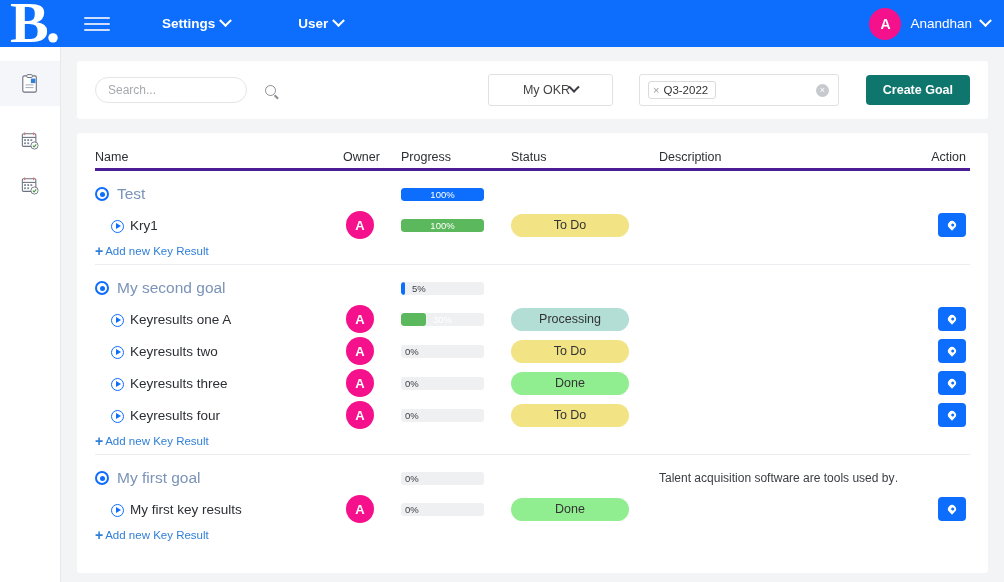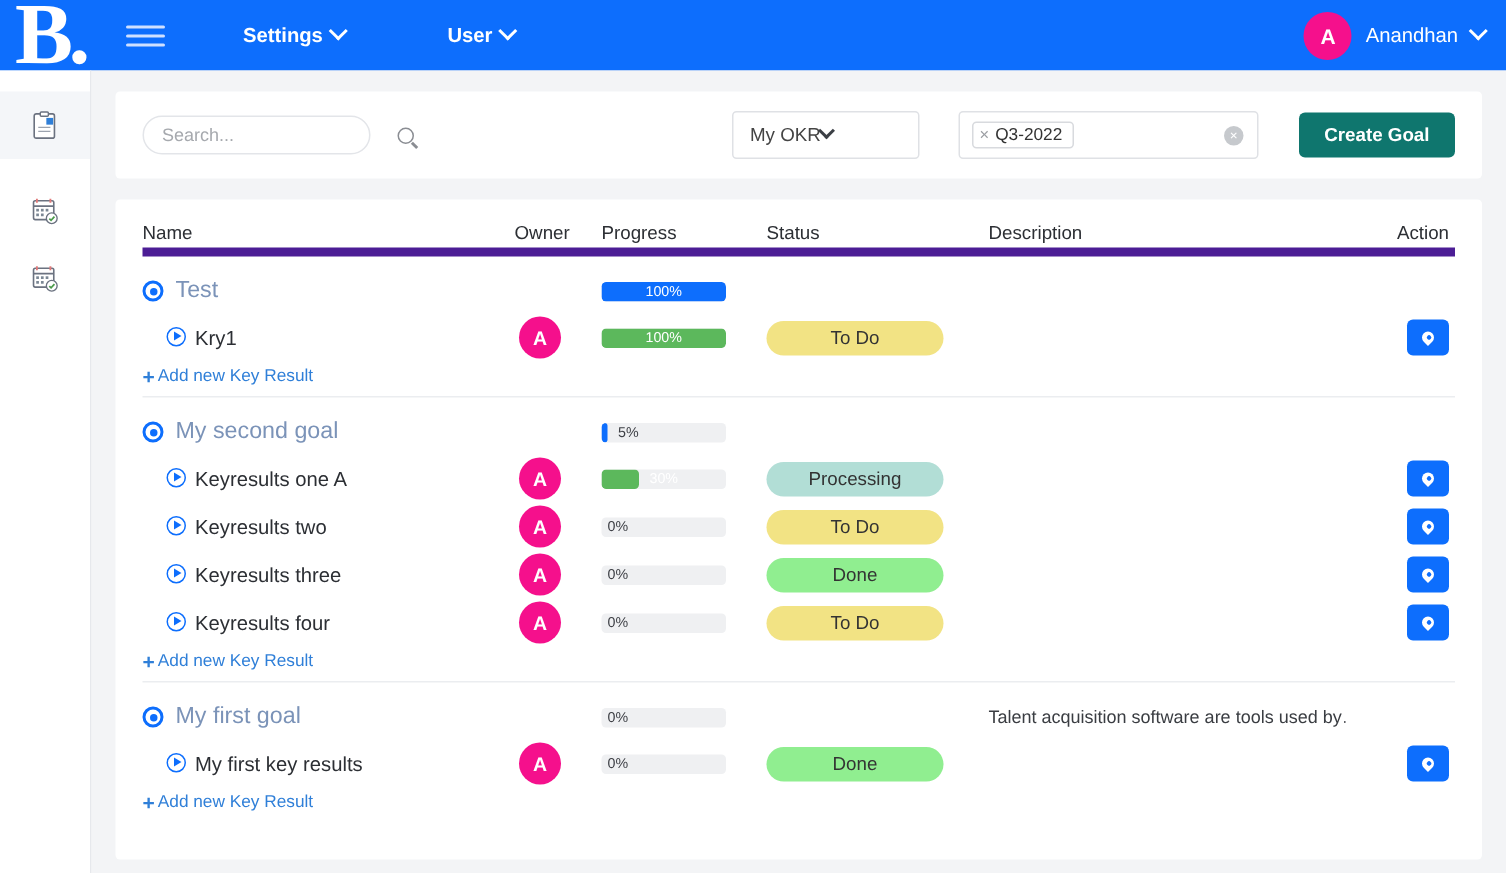--- a/index.html
+++ b/index.html
@@ -173,21 +173,21 @@
     transform: rotate(45deg);
   }
   .okr-select {
     position: absolute;
     left: 411px;
     width: 125px; height: 32px;
     border: 1px solid #dfe1e5;
     border-radius: 3px;
     display: flex;
     align-items: center;
-    justify-content: flex-start;
+    justify-content: center;
     padding: 4px 11px;
     font-size: 12.5px;
     color: #444;
     background: #fff;
     cursor: pointer;
   }
   .chev-dark {
     width: 8px; height: 8px;
     border-right: 2px solid #3b3f45;
     border-bottom: 2px solid #3b3f45;
@@ -251,21 +251,21 @@
     padding: 0 18px;
     overflow: hidden;
   }
   .row-grid {
     display: grid;
     grid-template-columns: 248px 58px 110px 148px 238px 1fr;
     align-items: center;
   }
   .thead {
     height: 38px;
-    border-bottom: 6px solid #4c1d95;
+    border-bottom: 3px solid #4c1d95;
     font-size: 12.5px;
     color: #2c2f34;
     padding-top: 12px;
   }
   .thead .action-h { text-align: right; padding-right: 4px; }
 
   .goal-group { border-bottom: 1px solid #ebedf0; padding-bottom: 7px; }
   .goal-group.last { border-bottom: 0; }
 
   .goal-row { height: 38px; padding-top: 8px; }
@@ -289,21 +289,21 @@
     position: absolute;
     left: 2.5px; top: 2.5px;
     width: 5px; height: 5px;
     border-radius: 50%;
     background: #0d6efd;
   }
 
   .kr-row { height: 32px; }
   .kr-title {
     display: flex;
-    align-items: flex-start;
+    align-items: flex-end;
     gap: 6px;
     padding-left: 16px;
     font-size: 13.5px;
     color: #2c2f34;
     cursor: pointer;
   }
   .playicon {
     width: 13px; height: 13px;
     border-radius: 50%;
     border: 1.6px solid #0d6efd;

